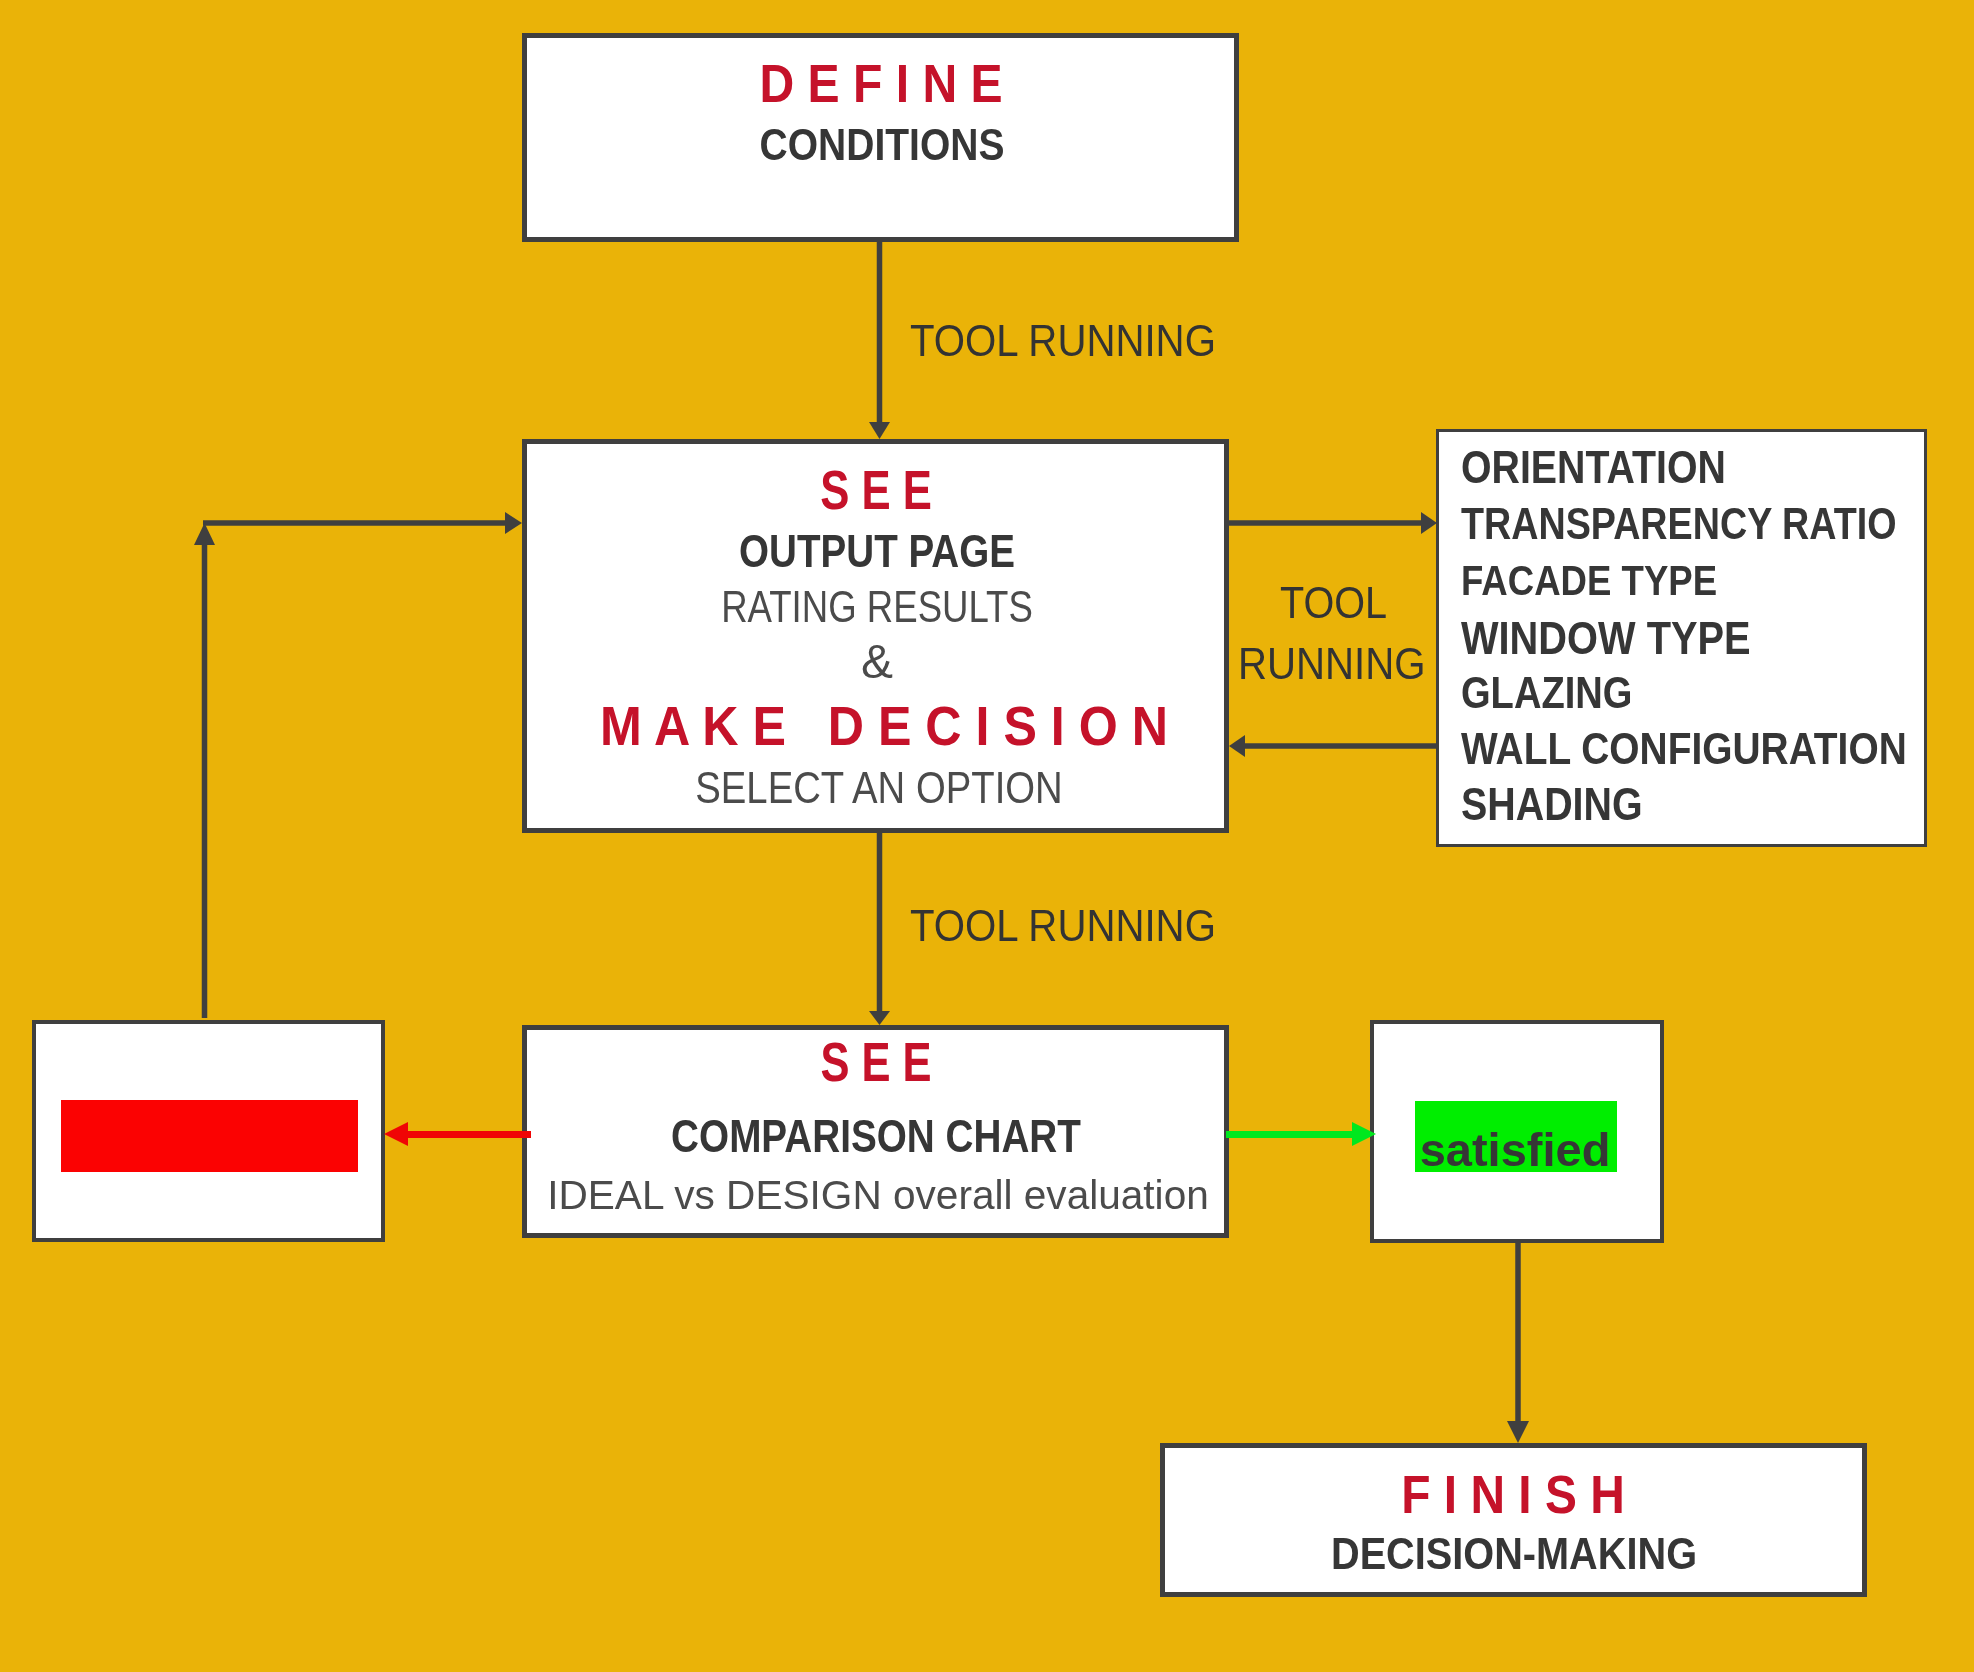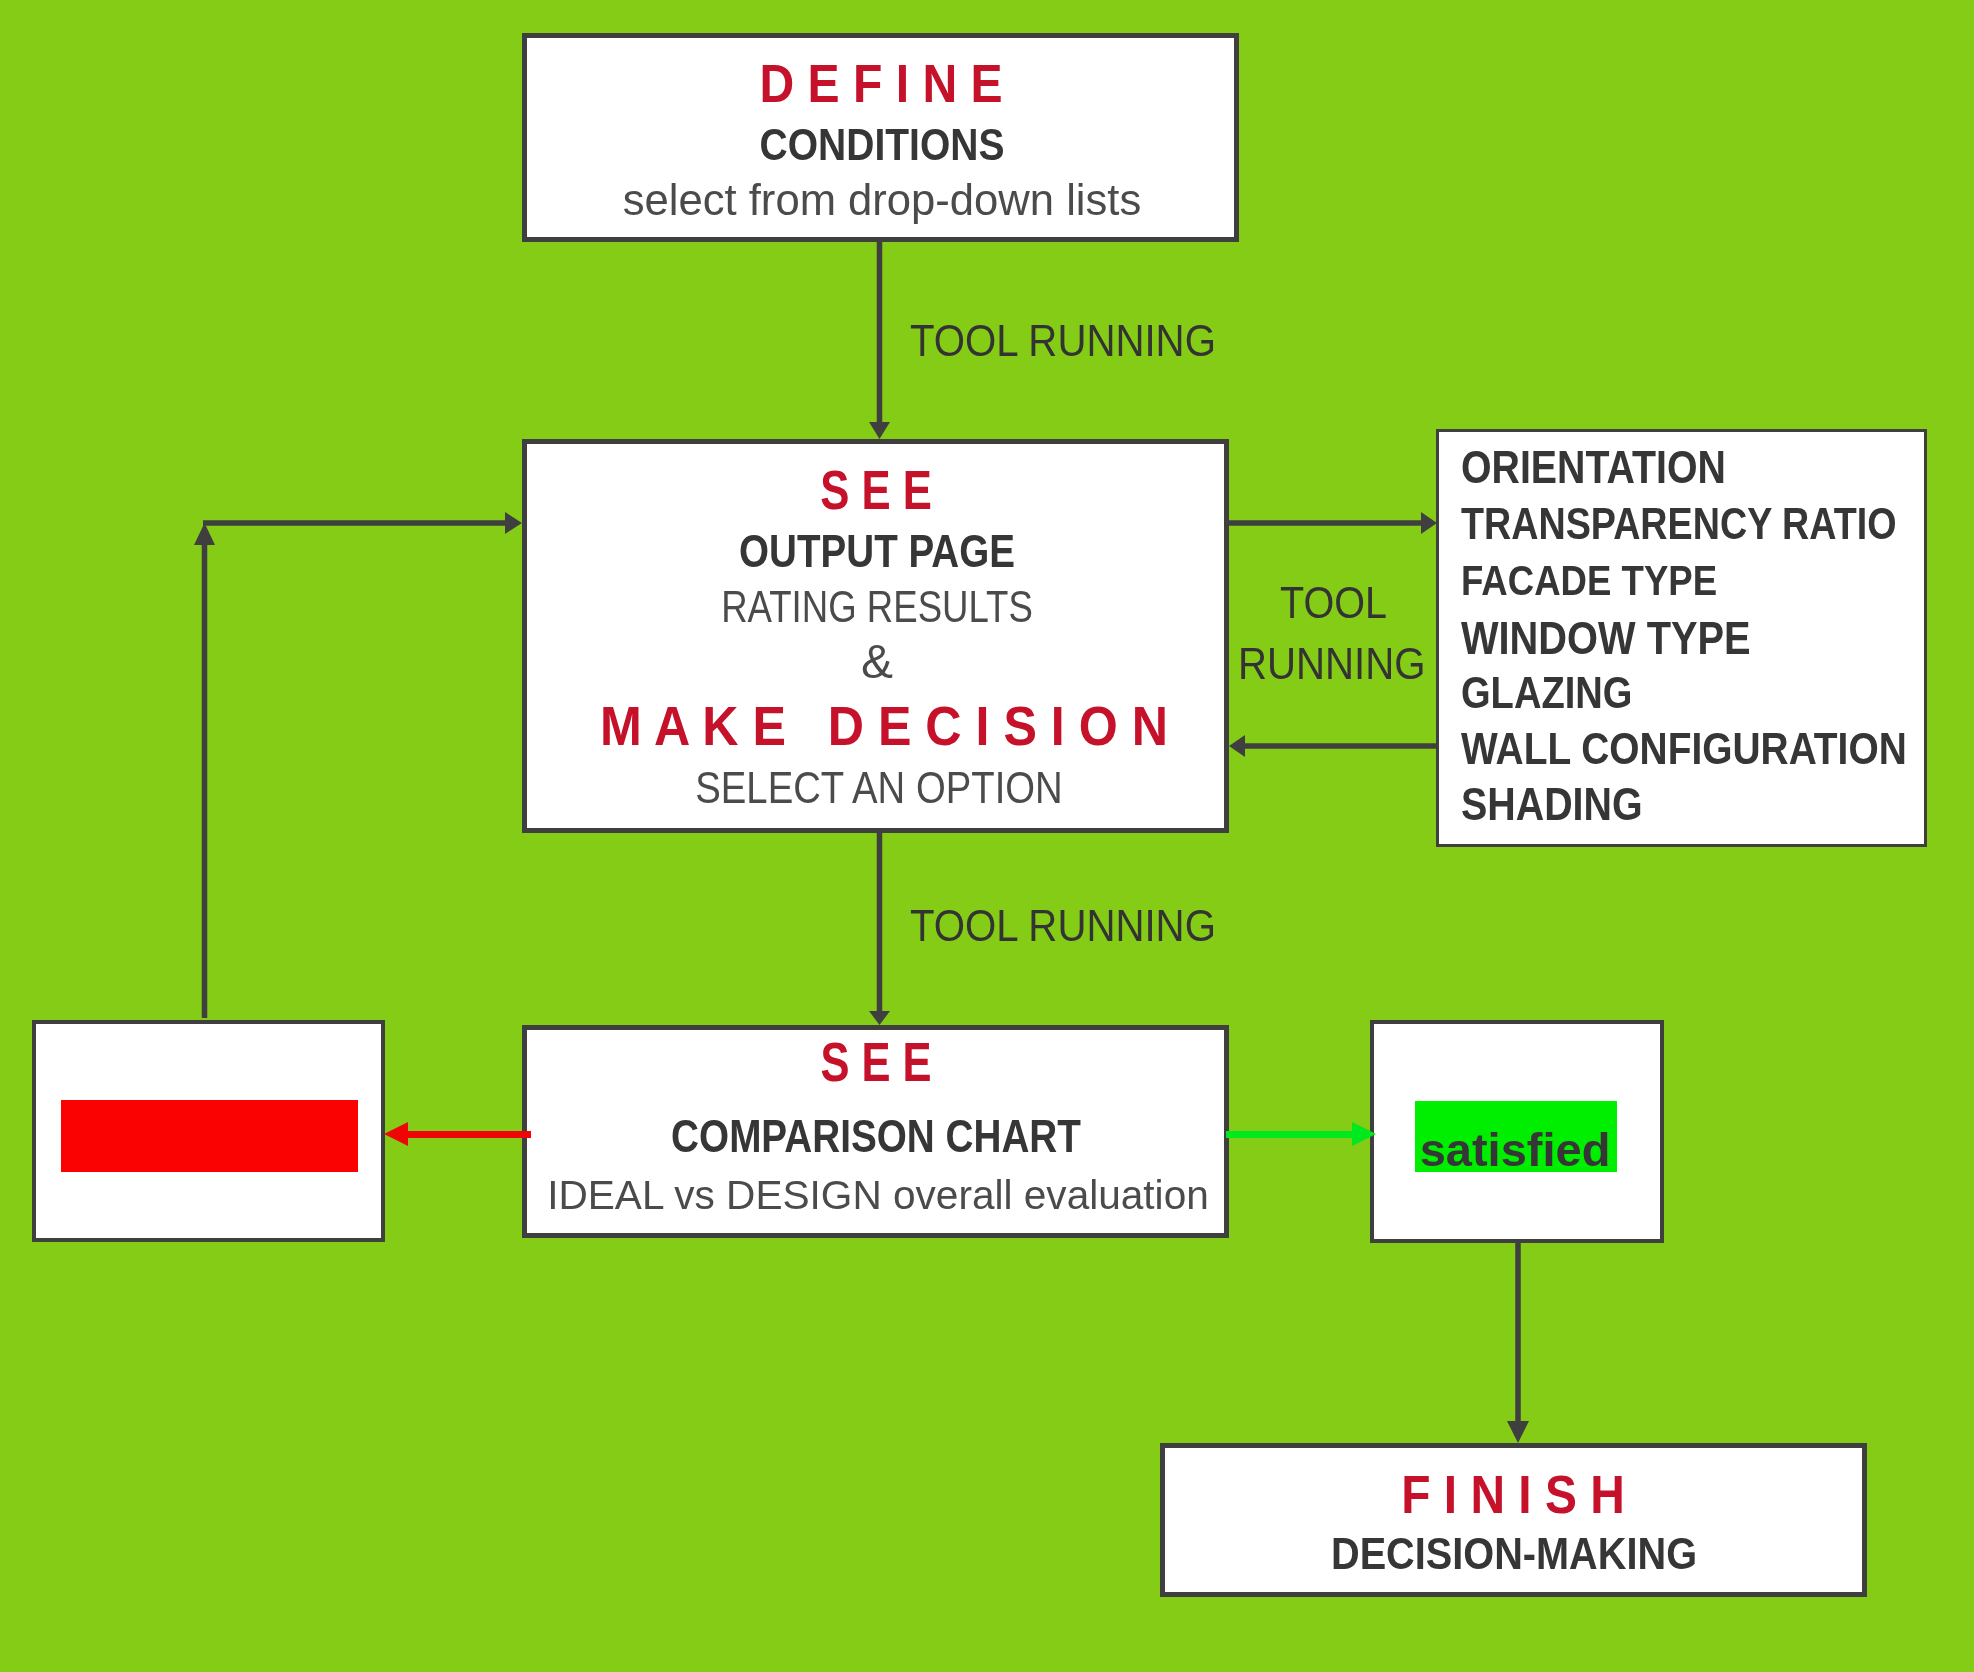--- a/index.html
+++ b/index.html
@@ -1,19 +1,19 @@
 <!DOCTYPE html>
 <html><head>
 <meta charset="utf-8">
 <title>Decision-making flowchart</title>
 <style>
   html,body{margin:0;padding:0;background:#ffffff;}
   body{width:1974px;height:1672px;overflow:hidden;
        font-family:"Liberation Sans",sans-serif;}
-  #stage{position:relative;width:1974px;height:1672px;background:#84cc16;overflow:hidden;}
+  #stage{position:relative;width:1974px;height:1672px;background:#eab308;overflow:hidden;}
 
   .node{position:absolute;box-sizing:border-box;background:#ffffff;
         border-style:solid;border-color:#3f3f3f;}
 
   
   .t{position:absolute;white-space:pre;line-height:1;
      transform-origin:50% 100%;}
   .ctr{transform:translateX(-50%);}
 
   .red{color:#c5122a;font-weight:bold;}
@@ -27,21 +27,20 @@
           pointer-events:none;overflow:visible;}
 </style>
 </head>
 <body>
 
 <div id="stage">
 
   <div class="node" style="left:522px;top:33px;width:717px;height:209px;border-width:5px;"></div>
   <span class="t ctr red" style="left:881px;top:61.5px;font-size:48.1px;transform:translateX(-50%) scaleY(1.13);">D E F I N E</span>
   <span class="t ctr ink bold" style="left:882px;top:128.3px;font-size:39px;transform:translateX(-50%) scaleY(1.12);">CONDITIONS</span>
-  <span class="t ctr ink" style="left:882px;top:179px;font-size:43.6px;">select from drop-down lists</span>
 
   <div class="node" style="left:522px;top:439px;width:707px;height:394px;border-width:5px;"></div>
   <span class="t ctr red" style="left:876px;top:474px;font-size:43.7px;transform:translateX(-50%) scaleY(1.29);">S E E</span>
   <span class="t ctr ink bold" style="left:877px;top:535.8px;font-size:38.6px;transform:translateX(-50%) scaleY(1.18);">OUTPUT PAGE</span>
   <span class="t ctr ink" style="left:877px;top:592.8px;font-size:36.6px;transform:translateX(-50%) scaleY(1.20);">RATING RESULTS</span>
   <span class="t ctr ink" style="left:877px;top:637.5px;font-size:48px;transform:translateX(-50%) scaleY(1.02);">&amp;</span>
   <span class="t ctr red" style="left:884px;top:703.5px;font-size:50.2px;transform:translateX(-50%) scaleY(1.1);">M A K E   D E C I S I O N</span>
   <span class="t ctr ink" style="left:879px;top:772px;font-size:38.3px;transform:translateX(-50%) scaleY(1.17);">SELECT AN OPTION</span>
 
   <div class="node" style="left:1436px;top:429px;width:491px;height:418px;border-width:3px;"></div>

